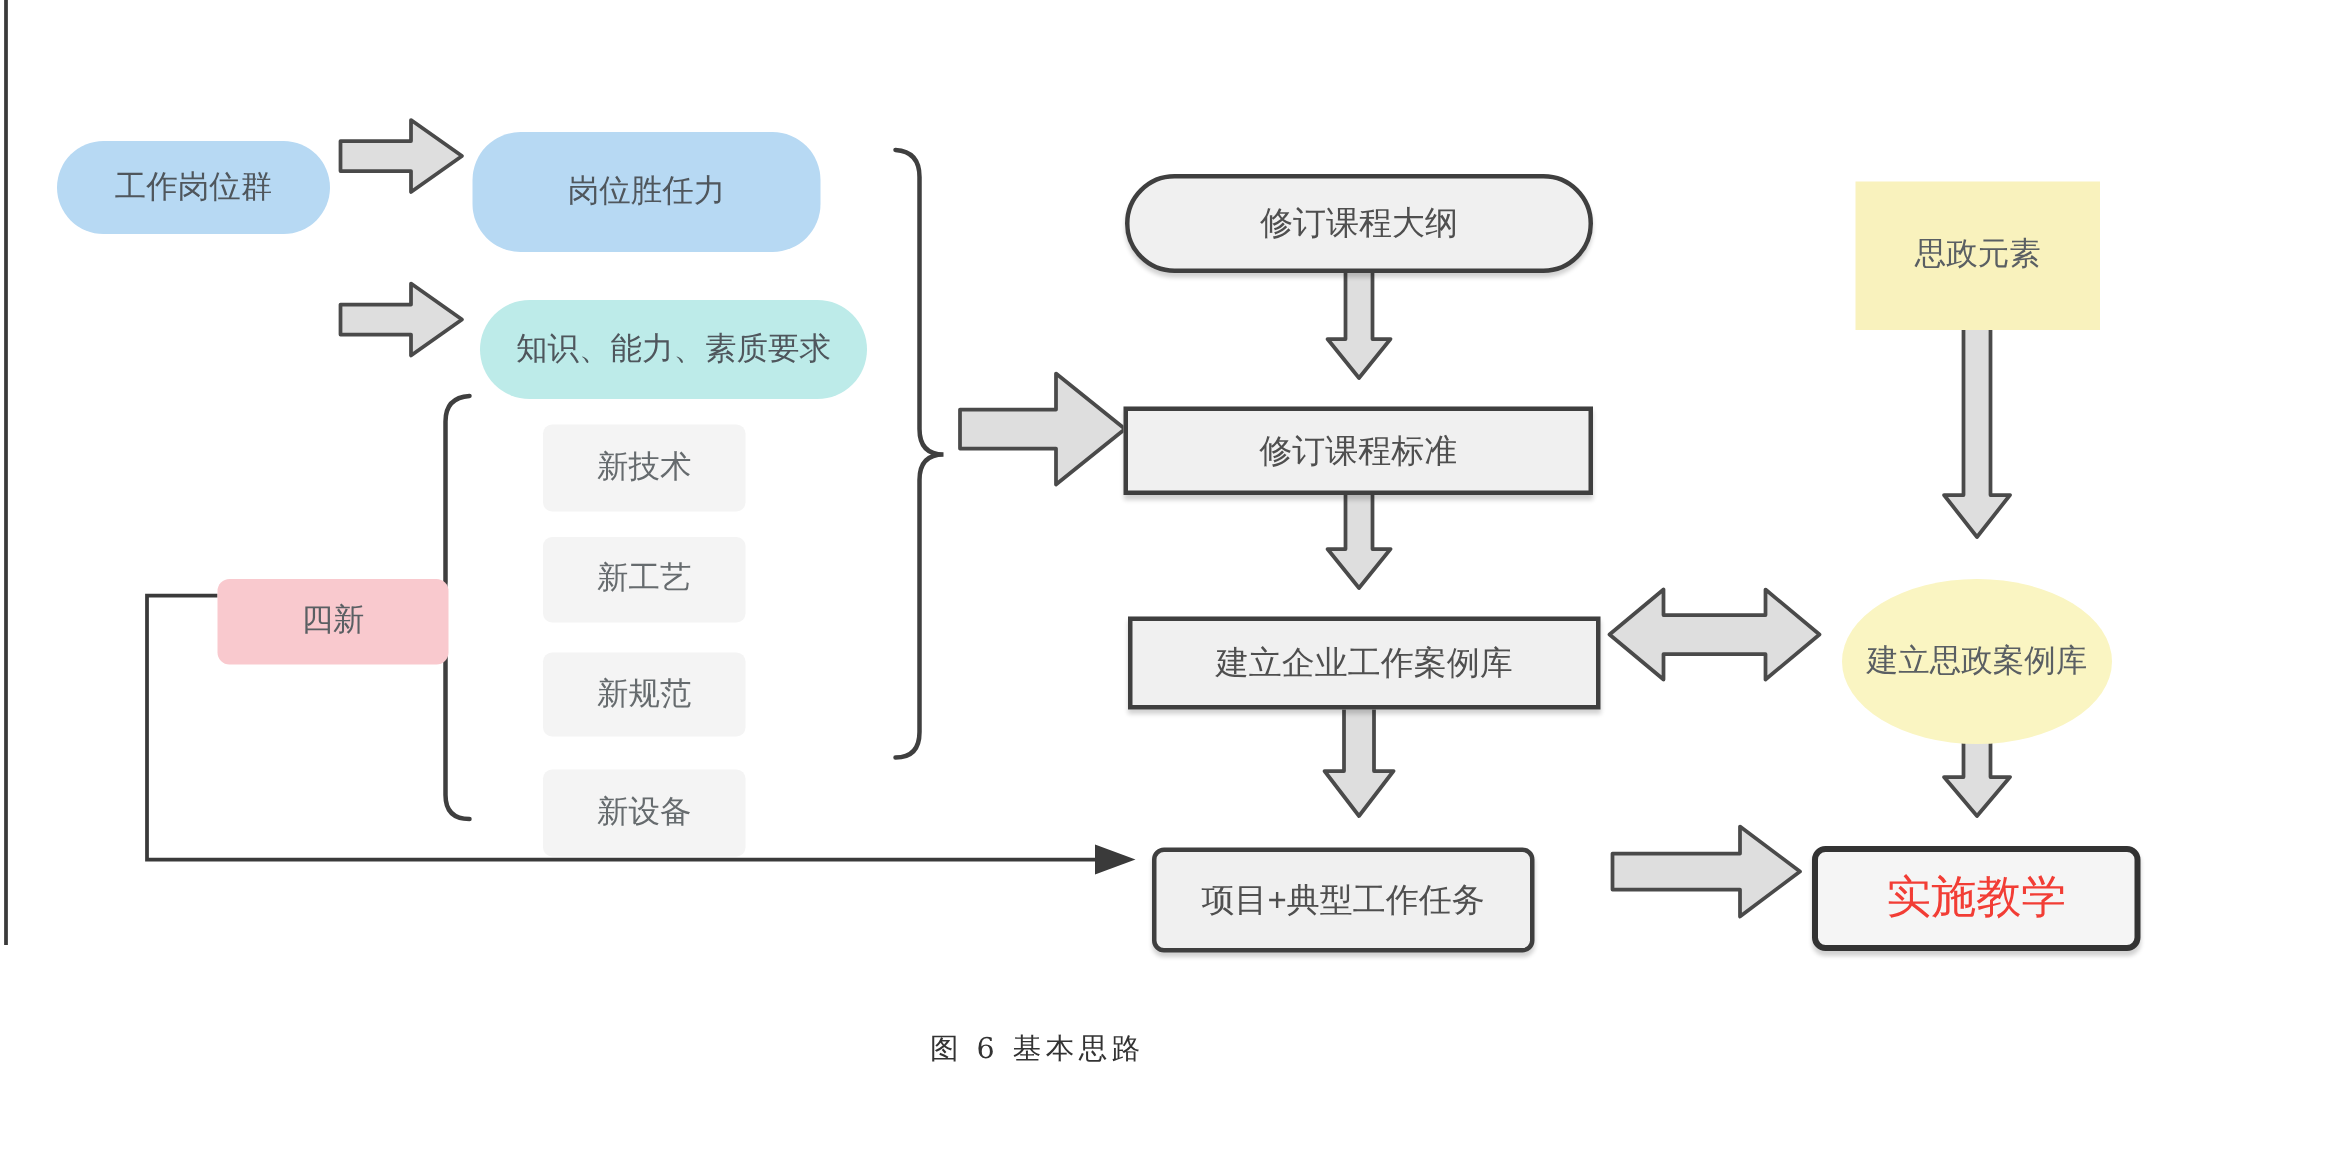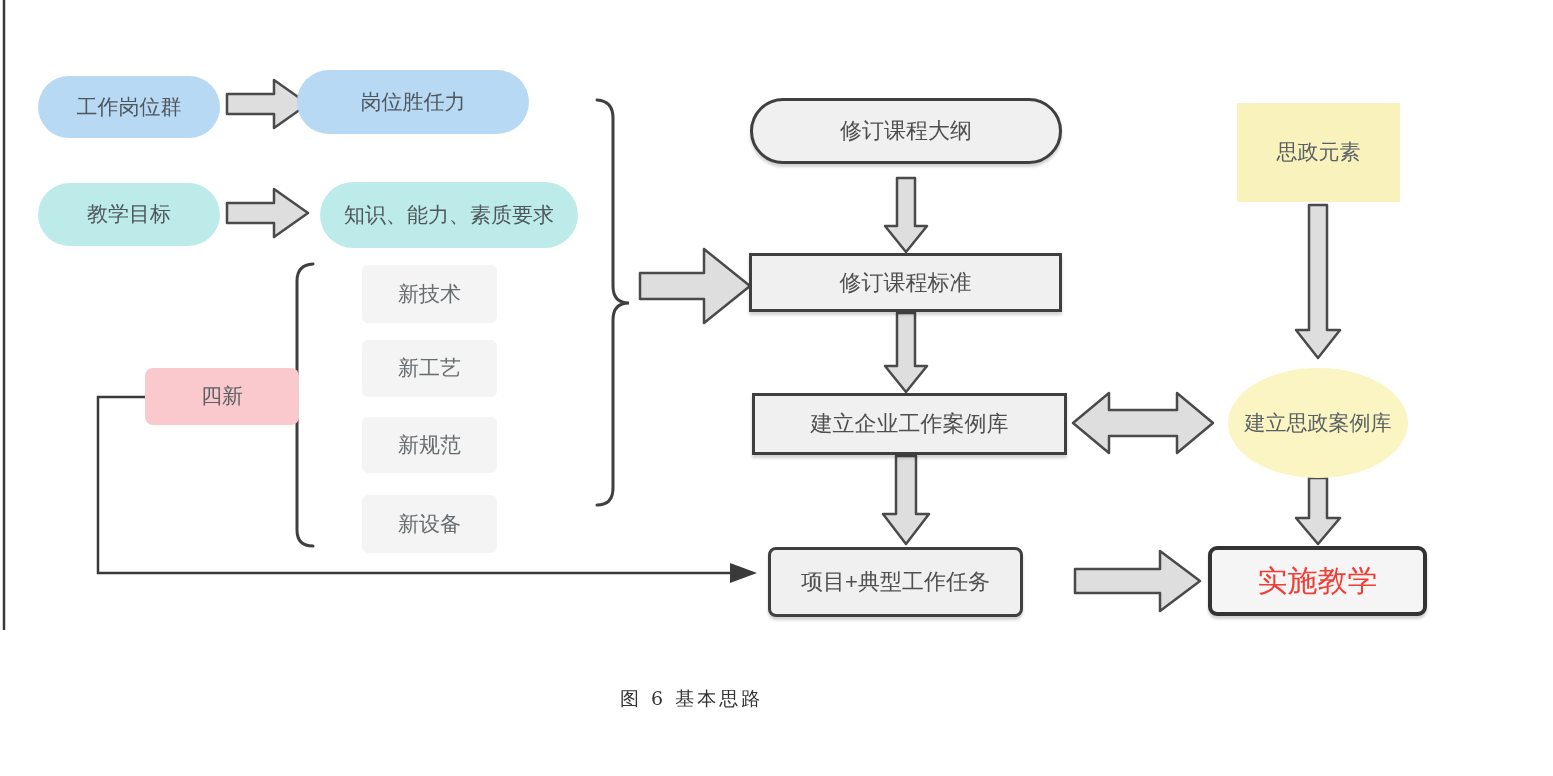--- a/index.html
+++ b/index.html
@@ -5,26 +5,27 @@
   html,body{margin:0;padding:0;background:#ffffff;}
   .stage{
     position:relative;width:1553px;height:776px;background:#ffffff;overflow:hidden;
     font-family:"Liberation Sans","DejaVu Sans",sans-serif;
   }
   .layer{position:absolute;left:0;top:0;}
   .node{
     position:absolute;display:flex;align-items:center;justify-content:center;
     text-align:center;box-sizing:border-box;color:#4f565c;font-size:21px;
     line-height:1.25;
+    margin-top:18px;
   }
   
   .pill-blue{background:#b7d9f3;border-radius:32px;}
   .pill-cyan{background:#bdebe9;border-radius:33px;}
   #n-job-group{left:38px;top:76px;width:182px;height:62px;}
-  #n-competency{left:297px;top:70px;width:232px;height:64px;}
+  #n-competency{left:315px;top:70px;width:232px;height:80px;}
   #n-teach-goal{left:38px;top:183px;width:182px;height:63px;}
   #n-requirements{left:320px;top:182px;width:258px;height:66px;}
   
   .gray-item{background:#f4f4f4;border-radius:6px;color:#666b6e;}
   #n-new-tech{left:362px;top:265px;width:135px;height:58px;}
   #n-new-craft{left:362px;top:340px;width:135px;height:57px;text-align:center;}
   #n-new-standard{left:362px;top:417px;width:135px;height:56px;}
   #n-new-equip{left:362px;top:495px;width:135px;height:58px;}
   
   #n-four-new{left:145px;top:368px;width:154px;height:57px;background:#f9c9ce;border-radius:8px;color:#5a5f63;}
@@ -80,21 +81,20 @@
     </g>
 
     <path fill="none" stroke="#3a3a3a" stroke-width="2.5" d="M145,397 L98,397 L98,573 L732,573"></path>
     <path fill="#3a3a3a" stroke="none" d="M730,563 L757,573 L730,583 Z"></path>
 
     <path fill="none" stroke="#3a3a3a" stroke-width="2.5" d="M4,0 L4,630"></path>
   </svg>
 
   <div class="node pill-blue" id="n-job-group">工作岗位群</div>
   <div class="node pill-blue" id="n-competency">岗位胜任力</div>
-  <div class="node pill-cyan" id="n-teach-goal">教学目标</div>
   <div class="node pill-cyan" id="n-requirements">知识、能力、素质要求</div>
 
   <div class="node" id="n-four-new">四新</div>
   <div class="node gray-item" id="n-new-tech">新技术</div>
   <div class="node gray-item" id="n-new-craft">新工艺</div>
   <div class="node gray-item" id="n-new-standard">新规范</div>
   <div class="node gray-item" id="n-new-equip">新设备</div>
 
   <div class="node flow" id="n-revise-outline">修订课程大纲</div>
   <div class="node flow" id="n-revise-standard">修订课程标准</div>

